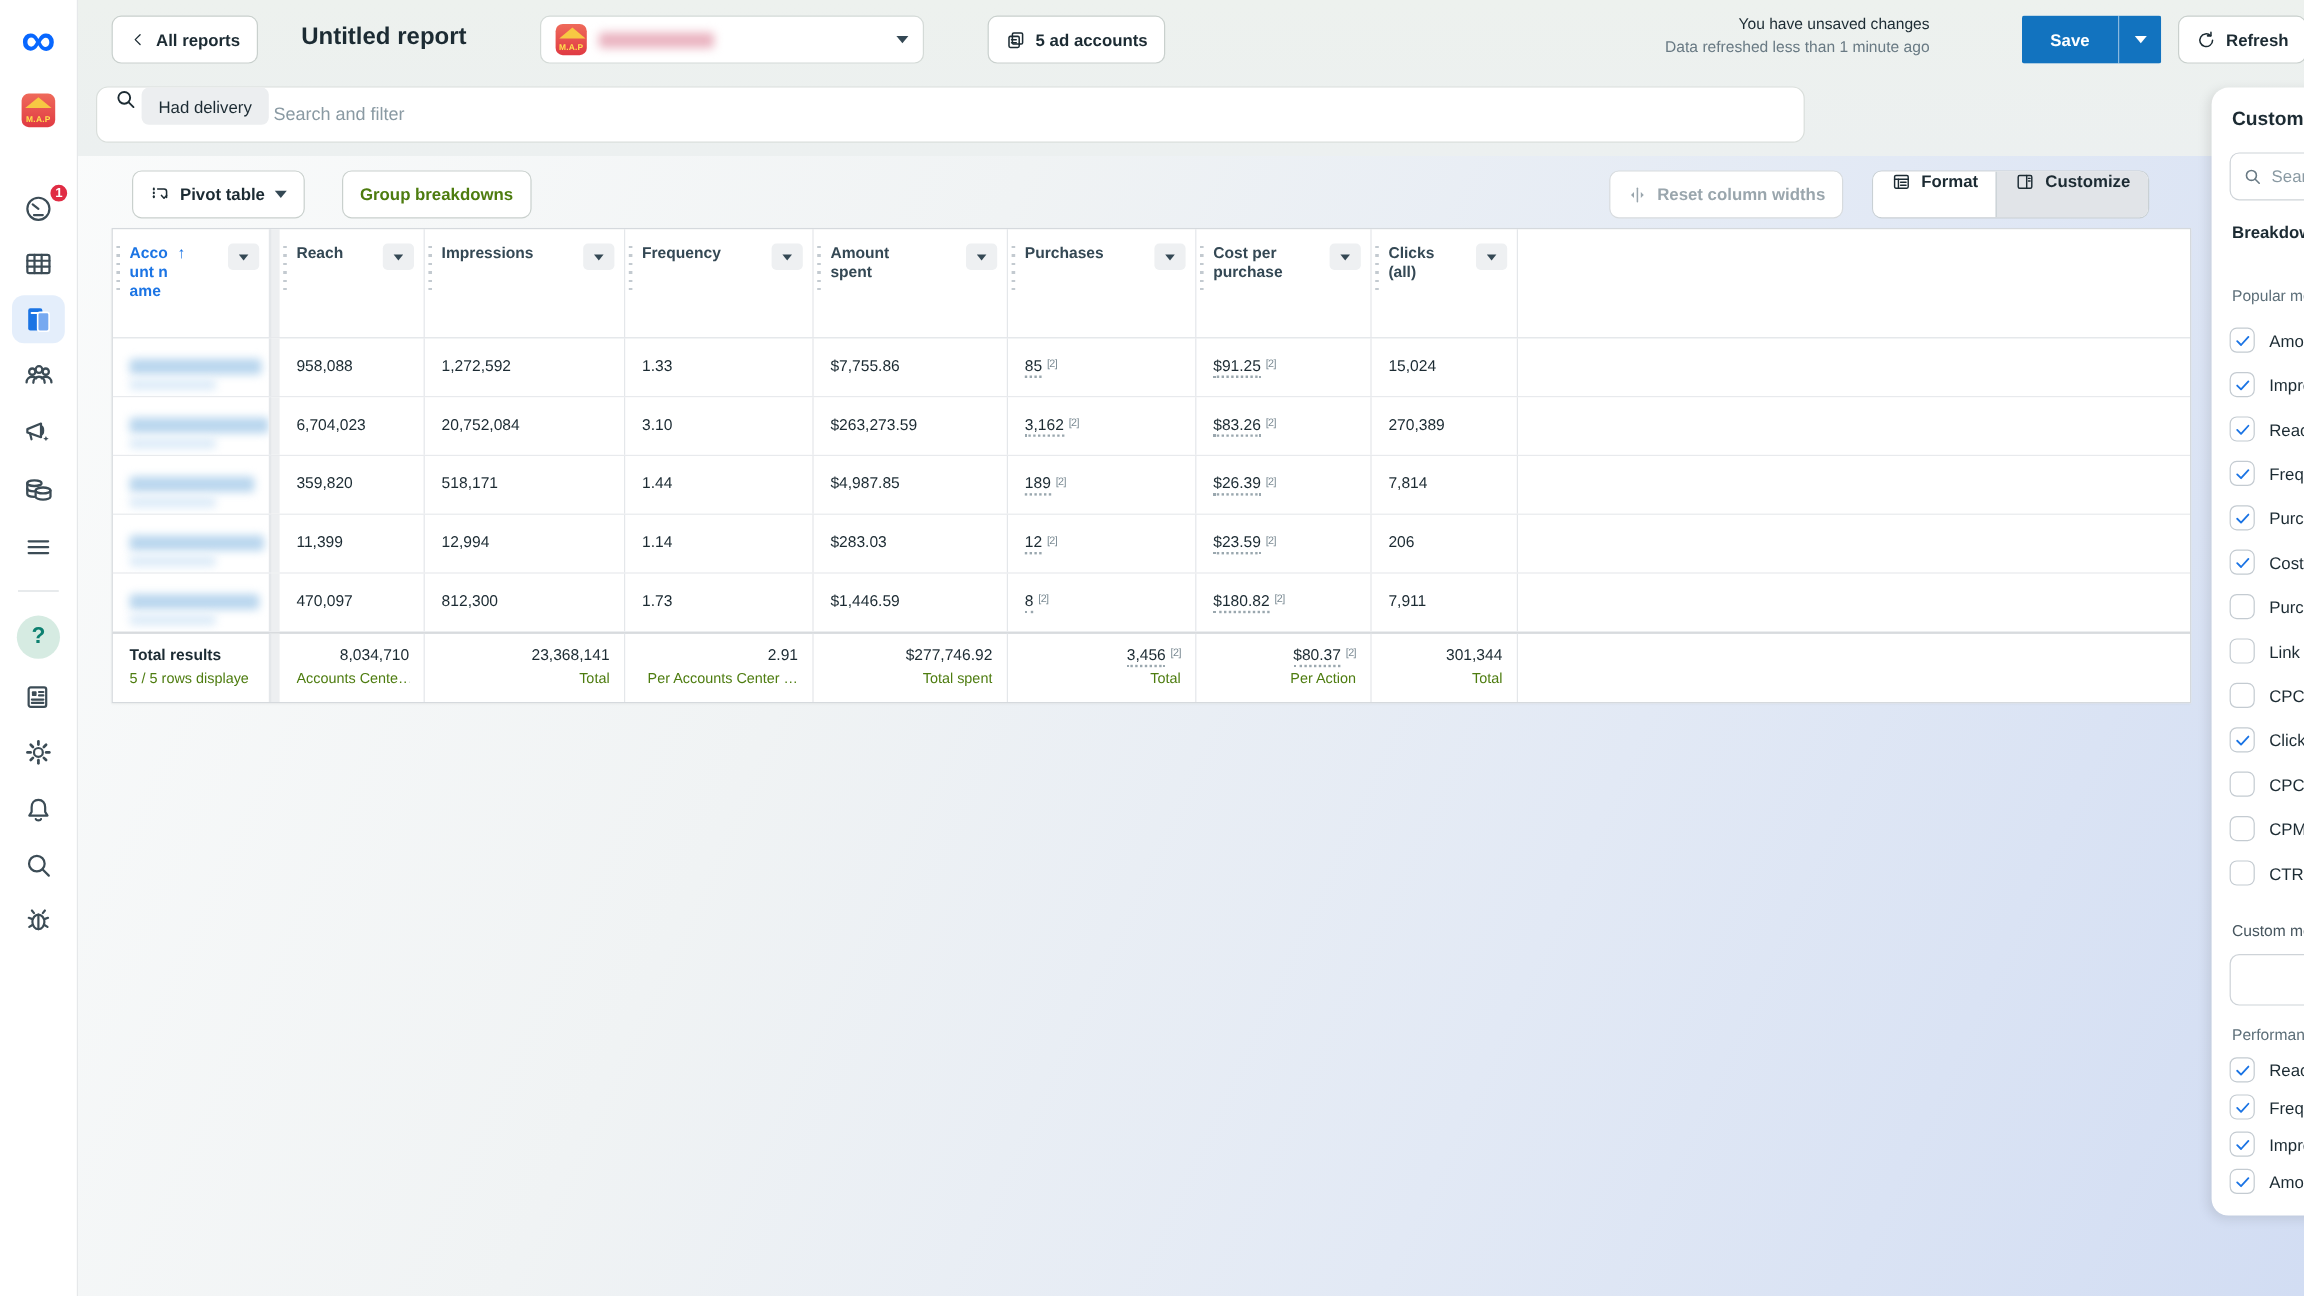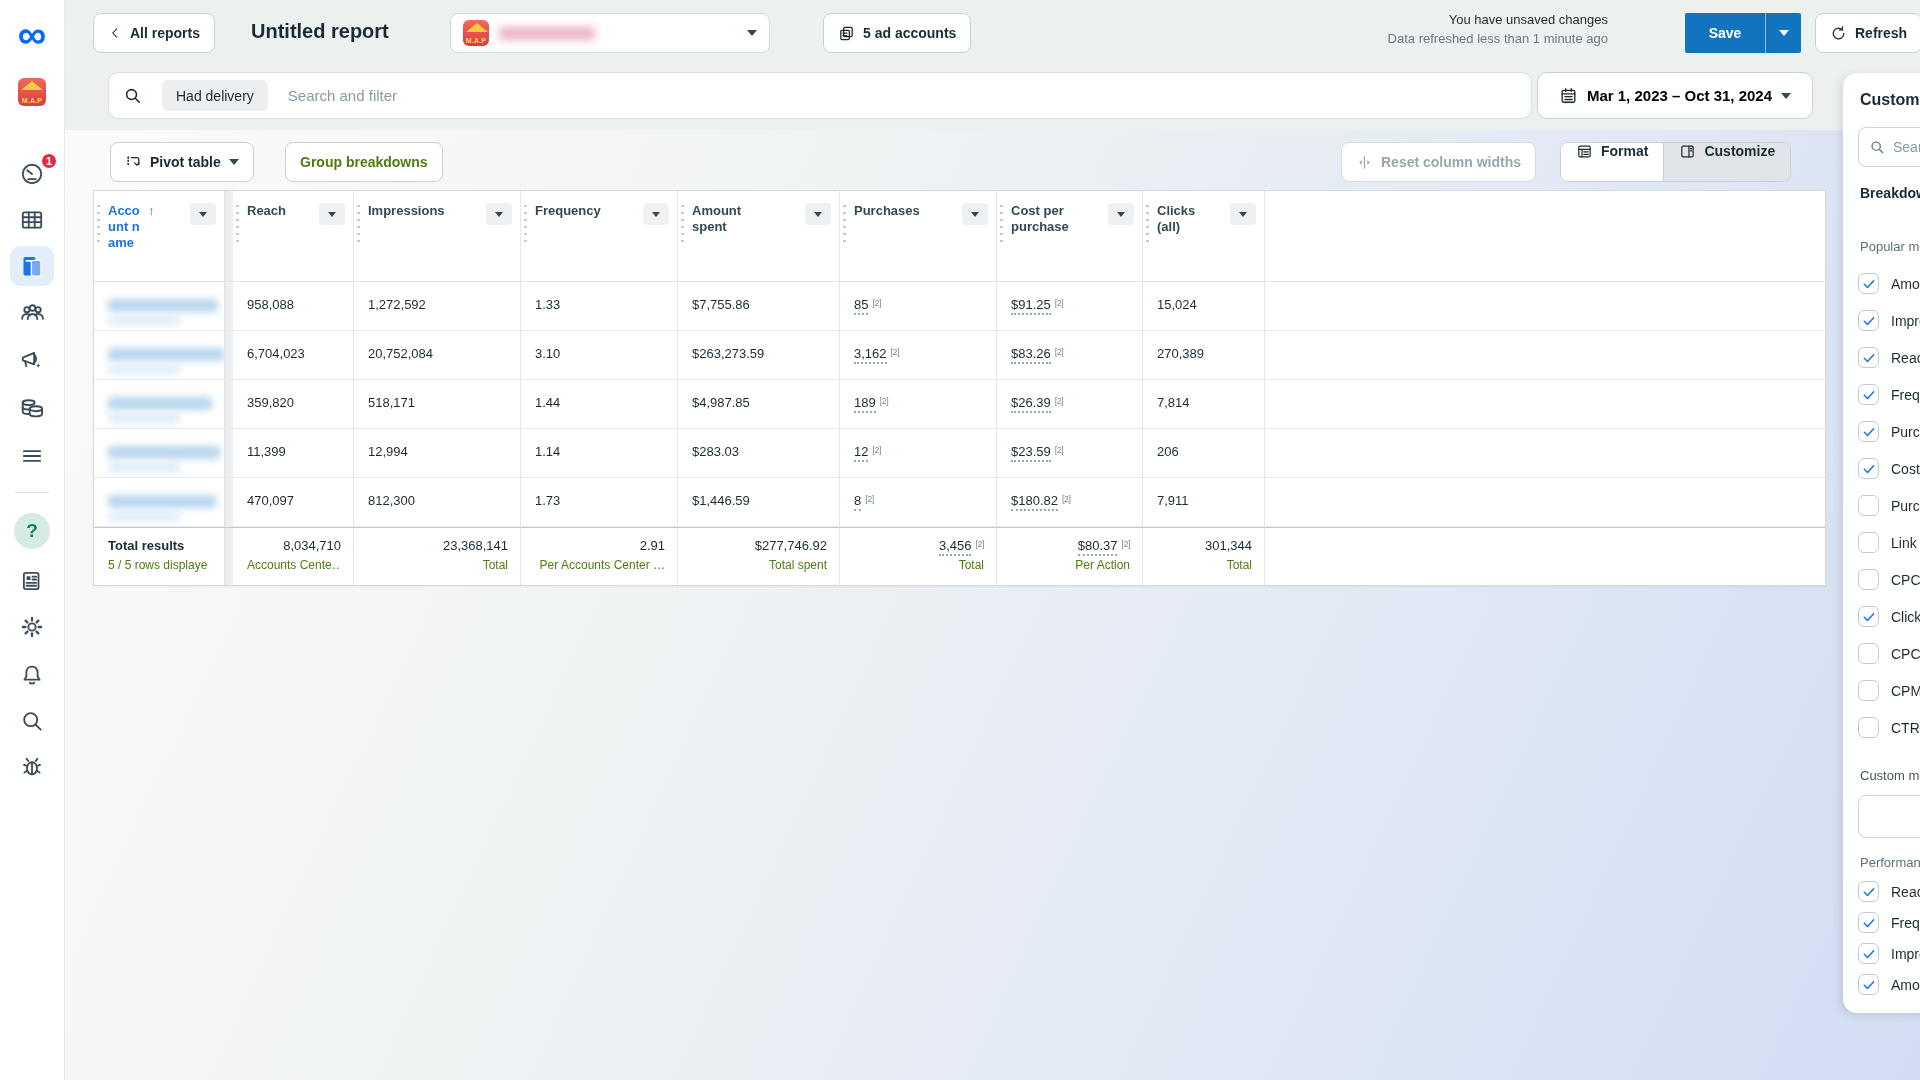--- a/index.html
+++ b/index.html
@@ -44,22 +44,22 @@
   .status { position:absolute; right:312px; top:10px; text-align:right; line-height:19px; }
   .status .l1 { font-size:13px; color:#1c2b33; }
   .status .l2 { font-size:13px; color:#697a84; }
   .save-group { position:absolute; left:1620px; top:13px; height:40px; display:flex; border-radius:2px; overflow:hidden; }
   .save-main { background:#1273bf; color:#fff; font-size:14px; font-weight:700; border:none; width:80px; cursor:pointer; }
   .save-caret { background:#1273bf; width:36px; border:none; border-left:1px solid rgba(255,255,255,.5); display:flex; align-items:center; justify-content:center; cursor:pointer; }
   .save-caret .tri { border-top-color:#fff; }
   .refresh-btn { position:absolute; left:1750px; top:13px; }
 
   
-  .filterbar { position:absolute; left:108px; top:72px; width:1424px; height:47px; background:#fff; border:1px solid #d9dedb;
-    border-radius:10px; display:flex; align-items:center; padding:0 14px; gap:20px; z-index:5; }
+  .filterbar { position:absolute; left:80px; top:72px; width:1424px; height:47px; background:#fff; border:1px solid #d9dedb;
+    border-radius:10px; display:flex; padding:0 14px; gap:4px; z-index:5; }
   .filterbar svg { stroke:#1c2b33; fill:none; stroke-width:2; stroke-linecap:round; }
   .chip { background:#eceef0; border-radius:6px; height:31px; display:flex; align-items:center; padding:0 14px; font-size:14px; color:#1c2b33; }
   .filter-input { border:none; outline:none; flex:1; font-size:15px; color:#1c2b33; background:transparent; font-family:inherit; }
   .filter-input::placeholder { color:#8a9aa3; }
   .date-btn { position:absolute; left:1537px; top:72px; width:276px; height:47px; background:#fff; border:1px solid #c9cfd4;
     border-radius:10px; display:flex; align-items:center; justify-content:center; gap:9px; font-size:15px; font-weight:700; cursor:pointer; z-index:5; }
   .date-btn svg { stroke:#1c2b33; fill:none; stroke-width:1.7; stroke-linecap:round; }
 
   
   .toolbar { position:absolute; left:93px; top:142px; width:1733px; height:40px; z-index:4; }
@@ -301,32 +301,20 @@
   </div>
 
   <div class="filterbar">
     <svg width="19" height="19" viewBox="0 0 24 24">
         <circle cx="10.8" cy="10.8" r="6.2"></circle>
         <line x1="15.5" y1="15.5" x2="20.5" y2="20.5"></line>
       </svg>
     <div class="chip">Had delivery</div>
     <input class="filter-input" placeholder="Search and filter" style="">
   </div>
-  <button class="date-btn">
-    <svg width="19" height="19" viewBox="0 0 24 24">
-        <rect x="4" y="5.5" width="16" height="15" rx="1.8"></rect>
-        <line x1="4" y1="10" x2="20" y2="10"></line>
-        <line x1="8.5" y1="3.5" x2="8.5" y2="7"></line>
-        <line x1="15.5" y1="3.5" x2="15.5" y2="7"></line>
-        <line x1="7.5" y1="13.5" x2="16.5" y2="13.5"></line>
-        <line x1="7.5" y1="17" x2="16.5" y2="17"></line>
-      </svg>
-    <span>Mar 1, 2023 – Oct 31, 2024</span>
-    <span class="tri"></span>
-  </button>
 
   <div class="toolbar">
     <button class="btn pivot-btn">
       <svg width="17" height="17" viewBox="0 0 24 24">
           <g stroke-width="2.4">
             <line x1="4.5" y1="4.5" x2="4.5" y2="5.5"></line>
             <line x1="4.5" y1="9" x2="4.5" y2="10"></line>
             <line x1="4.5" y1="13.5" x2="4.5" y2="14.5"></line>
           </g>
           <path d="M9 5 h7.5 a3 3 0 0 1 3 3 v7"></path>

